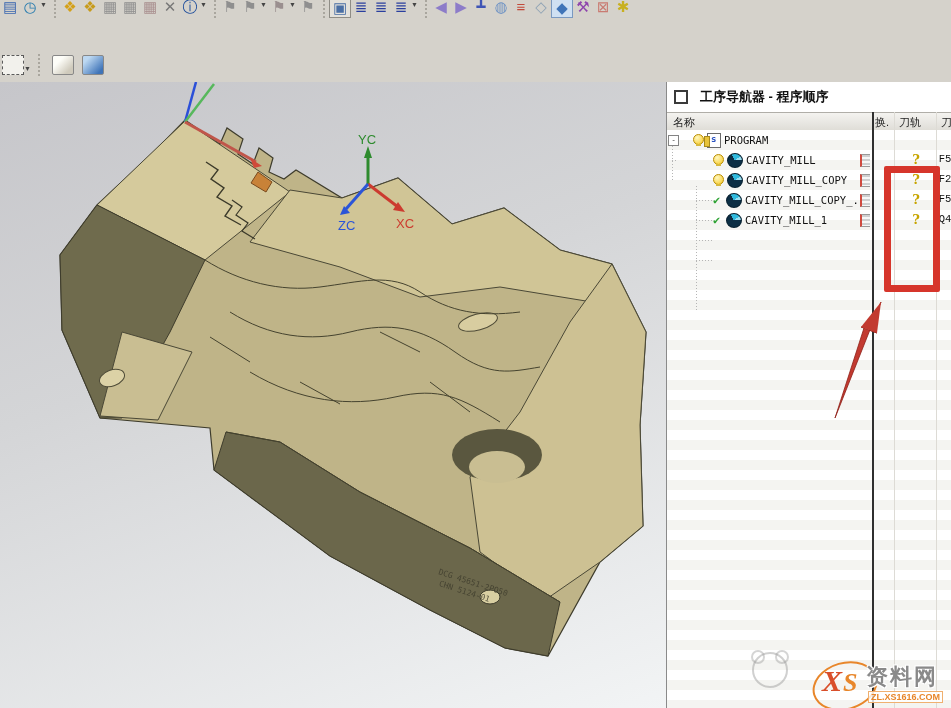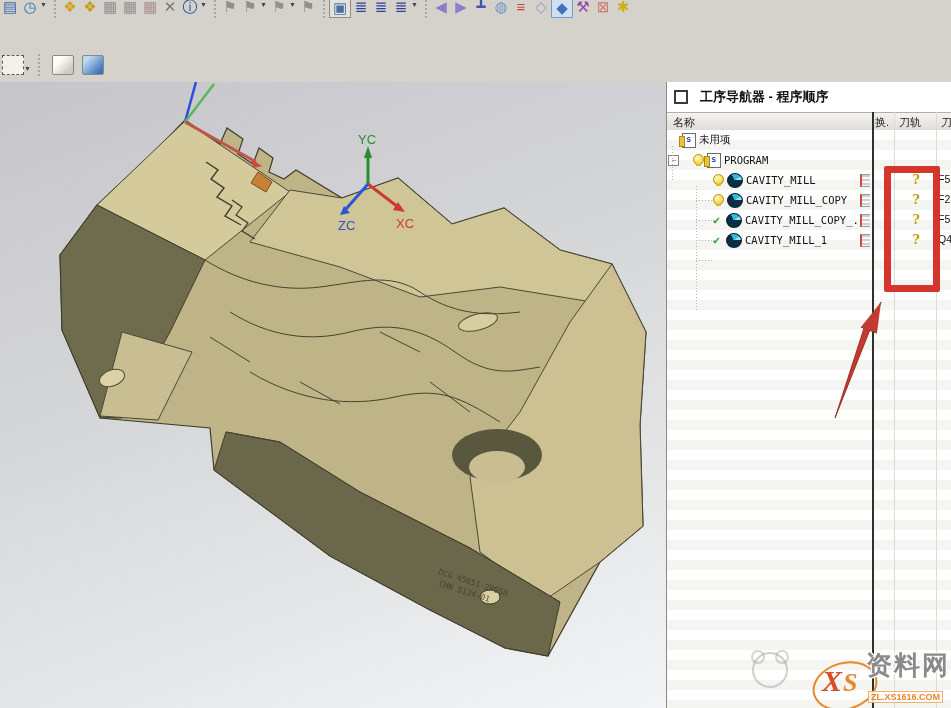--- a/index.html
+++ b/index.html
@@ -60,42 +60,42 @@
   .progicon::before{content:"";position:absolute;left:-4px;top:2px;width:4px;height:9px;
     background:#e8c33a;border:1px solid #a88a1a;}
   .progicon::after{content:"s";position:absolute;left:3px;top:0px;
     font:bold 9px "DejaVu Sans Mono",monospace;color:#2a52c0;}
   .xchg{position:absolute;left:193px;top:4px;width:8px;height:11px;
     background:repeating-linear-gradient(#cfcfcf 0 2px,#f6f6f6 2px 4px);
     border-left:2px solid #cf4a3f;border-top:1px solid #999;border-bottom:1px solid #999;}
   .qmark{position:absolute;left:241px;top:2px;width:16px;text-align:center;color:#c7a500;
     font-family:"DejaVu Serif",serif;font-weight:bold;font-size:13px;}
   .toolval{position:absolute;left:271px;top:3px;width:14px;overflow:hidden;
-    font-family:Liberation Sans, sans-serif;font-size:10.5px;color:#111;white-space:nowrap;}
+    font-family:Liberation Mono, monospace;font-size:10.5px;color:#111;white-space:nowrap;text-align:center;}
   .dotv{position:absolute;width:1px;background-image:repeating-linear-gradient(#b5b5b5 0 1px,transparent 1px 3px);}
   .doth{position:absolute;height:1px;background-image:repeating-linear-gradient(90deg,#b5b5b5 0 1px,transparent 1px 3px);}
   
   #redbox{position:absolute;left:884px;top:166px;width:42px;height:112px;
     border:7px solid #d6352b;border-radius:2px;pointer-events:none;}
   #annot-svg{position:absolute;left:0;top:0;pointer-events:none;}
   
   #logo-area{position:absolute;left:740px;top:640px;width:211px;height:68px;pointer-events:none;}
   .panda{position:absolute;left:12px;top:12px;width:32px;height:32px;border-radius:50%;
     border:2px solid rgba(150,150,150,.45);}
   .panda::before{content:"";position:absolute;left:-3px;top:-4px;width:10px;height:10px;border-radius:50%;
     border:2px solid rgba(150,150,150,.4);}
   .panda::after{content:"";position:absolute;right:-3px;top:-4px;width:10px;height:10px;border-radius:50%;
     border:2px solid rgba(150,150,150,.4);}
   .ghost{position:absolute;left:56px;top:8px;font-size:25px;font-weight:bold;
     color:rgba(150,150,150,.48);letter-spacing:1px;white-space:nowrap;}
   .xs-oval{position:absolute;left:72px;top:22px;width:62px;height:44px;border:2px solid #e8862a;
     border-radius:50%;transform:rotate(-16deg);}
   .xs-x{position:absolute;left:82px;top:24px;font:italic 900 30px "Liberation Serif",serif;color:#d94f2b;}
   .xs-s{position:absolute;left:103px;top:28px;font:italic 900 26px "Liberation Serif",serif;color:#e8862a;}
-  .zlw{position:absolute;left:126px;top:8px;font-size:26px;font-weight:900;color:#8a8a8a;
+  .zlw{position:absolute;left:126px;top:22px;font-size:22px;font-weight:900;color:#8a8a8a;
     text-shadow:-1px -1px 0 #fff,1px -1px 0 #fff,-1px 1px 0 #fff,1px 1px 0 #fff;letter-spacing:2px;}
   .zurl{position:absolute;left:128px;top:51px;font-size:9px;font-weight:bold;color:#e8862a;
     background:rgba(255,255,255,.8);padding:0 2px;border:1px solid #f0b070;}
 </style>
 </head>
 <body>
 
 <div id="screen">
 
   <div id="toolbar-top">
@@ -215,25 +215,20 @@
       <span>工序导航器 - 程序顺序</span>
     </div>
     <div id="table-header">
       <div class="hc" style="left:6px">名称</div>
       <div class="hc" style="left:208px">换.</div>
       <div class="hc" style="left:232px">刀轨</div>
       <div class="hc" style="left:274px">刀</div>
     </div>
     <div id="tree">
         <div class="tree-row">
-          <span style="flex: 0 0 auto; width: 15px;"></span>
-          <span class="progicon"></span>
-          <span class="lbl">未用项</span>
-        </div>
-        <div class="tree-row">
           <span class="expander">-</span>
           <span style="flex: 0 0 auto; width: 14px;"></span>
           <span class="bulb"></span>
           <span style="flex: 0 0 auto; width: 3px;"></span>
           <span class="progicon"></span>
           <span class="lbl">PROGRAM</span>
         </div>
         <div class="tree-row">
           <span style="flex: 0 0 auto; width: 46px;"></span>
           <span class="bulb"></span>

